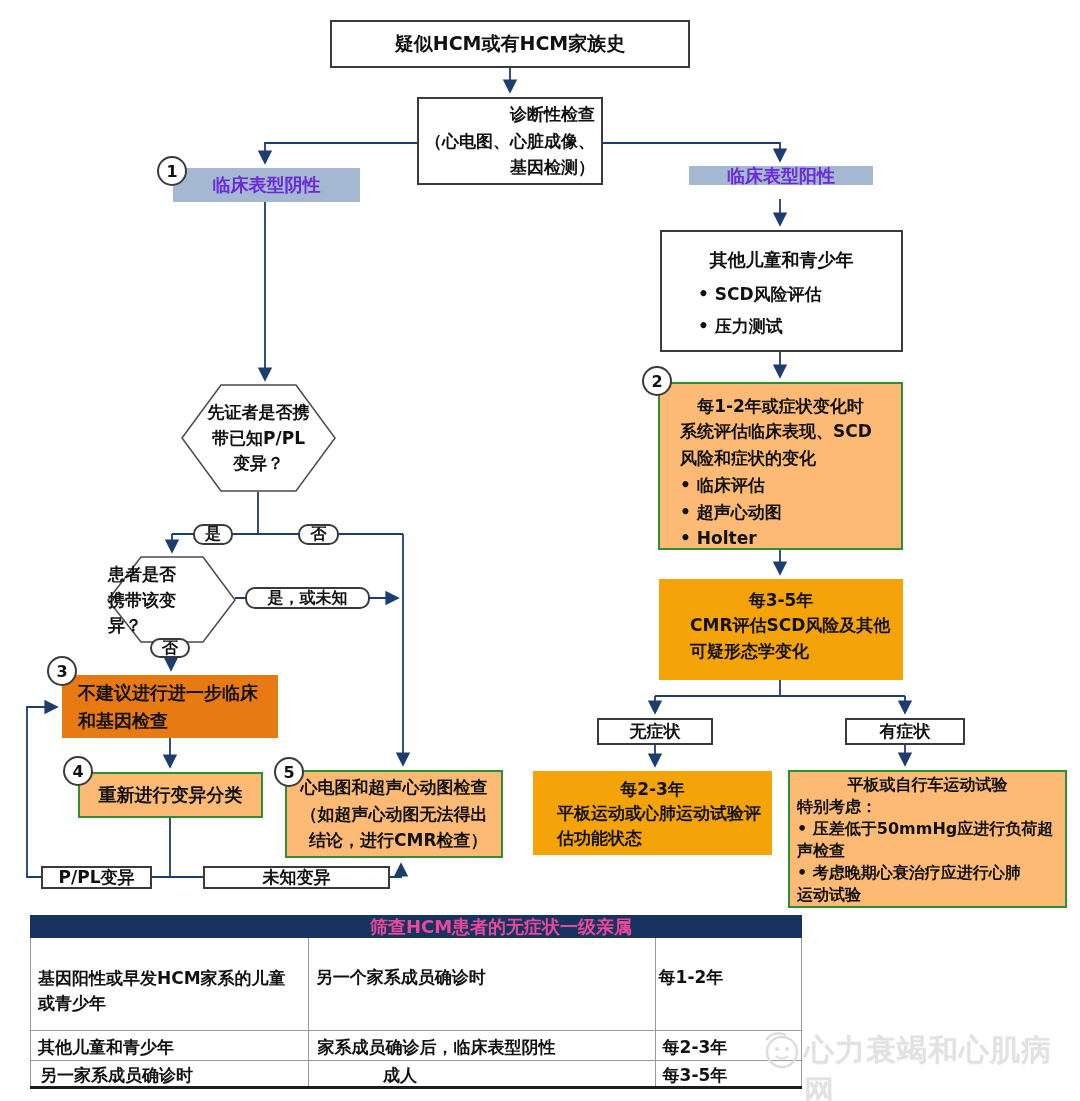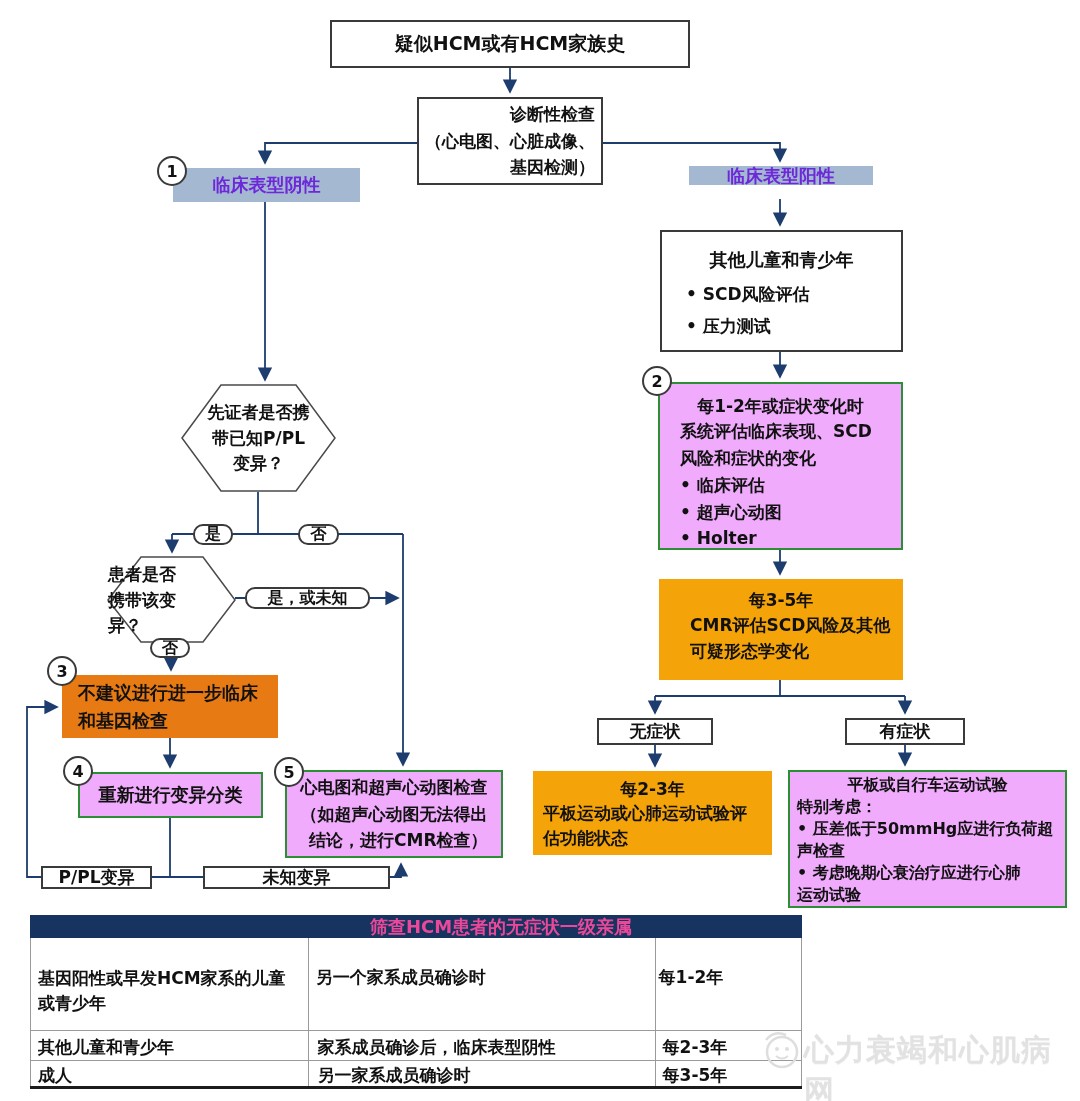--- a/index.html
+++ b/index.html
@@ -3,21 +3,21 @@
 <meta charset="utf-8">
 <style>
   html,body{margin:0;padding:0;background:#fff}
   .stage{position:relative;width:1080px;height:1101px;background:#fff;
          font-family:"DejaVu Sans",sans-serif;font-weight:700;color:#111;overflow:hidden}
   .abs{position:absolute;box-sizing:border-box;z-index:2}
   .c{display:flex;align-items:center;justify-content:center;text-align:right}
   .pre{white-space:pre-line}
   .wbox{border:2px solid #3a3a3a;background:#fff}
   .blue{background:#a4b8d1;color:#6d28d9}
-  .green{background:#f0abfc;border:2px solid #2c8f33}
+  .green{background:#fdba74;border:2px solid #2c8f33}
   .amber{background:#f4a409}
   .orange{background:#e87a14}
   .pill{border:2px solid #3a3a3a;border-radius:10px;background:#fff;font-size:16px;z-index:3}
   .badge{width:30px;height:30px;border-radius:50%;border:2px solid #3a3a3a;background:#fff;
          font-size:16px;z-index:4}
   .ttl{text-align:center}
   .bdy{text-align:left;white-space:pre-line}
   svg.layer{position:absolute;left:0;top:0;z-index:1}
   .vline{position:absolute;width:1px;background:#9a9a9a;z-index:2}
   .hline{position:absolute;height:1px;background:#9a9a9a;z-index:2}
@@ -68,21 +68,21 @@
   <div class="abs wbox c pre" style="left:417px;top:97px;width:186px;height:88px;font-size:17px;line-height:1.55">诊断性检查
 （心电图、心脏成像、
 基因检测）</div>
 
   <div class="abs blue c" style="left:173px;top:168px;width:187px;height:34px;font-size:18px">临床表型阴性</div>
 
   <div class="abs blue c" style="left:689px;top:166px;width:184px;height:19px;font-size:18px">临床表型阳性</div>
 
   <div class="abs wbox" style="left:660px;top:230px;width:243px;height:122px;font-size:17px">
     <div class="ttl" style="margin-top:16px;font-size:18px">其他儿童和青少年</div>
-    <div class="bdy" style="padding-left:24px;margin-top:6px;line-height:1.9">• SCD风险评估
+    <div class="bdy" style="padding-left:36px;margin-top:6px;line-height:1.9">• SCD风险评估
 • 压力测试</div>
   </div>
 
   <div class="abs green" style="left:658px;top:382px;width:245px;height:168px;font-size:17px">
     <div class="ttl" style="margin-top:11px">每1-2年或症状变化时</div>
     <div class="bdy" style="padding-left:20px;line-height:1.58">系统评估临床表现、SCD
 风险和症状的变化
 • 临床评估
 • 超声心动图
 • Holter</div>
@@ -93,21 +93,21 @@
     <div class="bdy" style="padding-left:31px;line-height:1.55">CMR评估SCD风险及其他
 可疑形态学变化</div>
   </div>
 
   <div class="abs wbox c" style="left:597px;top:718px;width:116px;height:27px;font-size:17px">无症状</div>
 
   <div class="abs wbox c" style="left:845px;top:718px;width:120px;height:27px;font-size:17px">有症状</div>
 
   <div class="abs amber" style="left:533px;top:771px;width:239px;height:84px;font-size:17px">
     <div class="ttl" style="margin-top:7px">每2-3年</div>
-    <div class="bdy" style="padding-left:10px;line-height:1.45">平板运动或心肺运动试验评
+    <div class="bdy" style="padding-left:24px;line-height:1.45">平板运动或心肺运动试验评
 估功能状态</div>
   </div>
 
   <div class="abs green" style="left:788px;top:770px;width:279px;height:138px;font-size:16px">
     <div class="ttl" style="margin-top:3px">平板或自行车运动试验</div>
     <div class="bdy" style="padding-left:7px;line-height:1.38">特别考虑：
 • 压差低于50mmHg应进行负荷超
 声检查
 • 考虑晚期心衰治疗应进行心肺
 运动试验</div>
@@ -155,22 +155,22 @@
     <div style="width:147px;padding:4px 5px 0 10px">每1-2年</div>
   </div>
 
   <div class="abs" style="left:30px;top:1030px;width:772px;height:30px;display:flex;font-size:17px">
     <div style="width:278px;padding:6px 6px 0 8px">其他儿童和青少年</div>
     <div style="width:347px;padding:6px 6px 0 10px">家系成员确诊后，临床表型阴性</div>
     <div style="width:147px;padding:6px 0 0 10px">每2-3年</div>
   </div>
 
   <div class="abs" style="left:30px;top:1060px;width:772px;height:26px;display:flex;font-size:17px">
+    <div style="width:347px;padding:4px 6px 0 10px">另一家系成员确诊时</div>
     <div style="width:278px;padding:4px 6px 0 8px">成人</div>
-    <div style="width:347px;padding:4px 6px 0 10px">另一家系成员确诊时</div>
     <div style="width:147px;padding:4px 0 0 10px">每3-5年</div>
   </div>
 
   <div class="vline" style="left:30px;top:938px;height:148px"></div>
   <div class="vline" style="left:308px;top:938px;height:148px"></div>
   <div class="vline" style="left:655px;top:938px;height:148px"></div>
   <div class="vline" style="left:801px;top:938px;height:148px"></div>
   <div class="hline" style="left:30px;top:1030px;width:772px"></div>
   <div class="hline" style="left:30px;top:1060px;width:772px"></div>
   <div class="abs" style="left:30px;top:1086px;width:772px;height:3px;background:#1c1c1c"></div>

